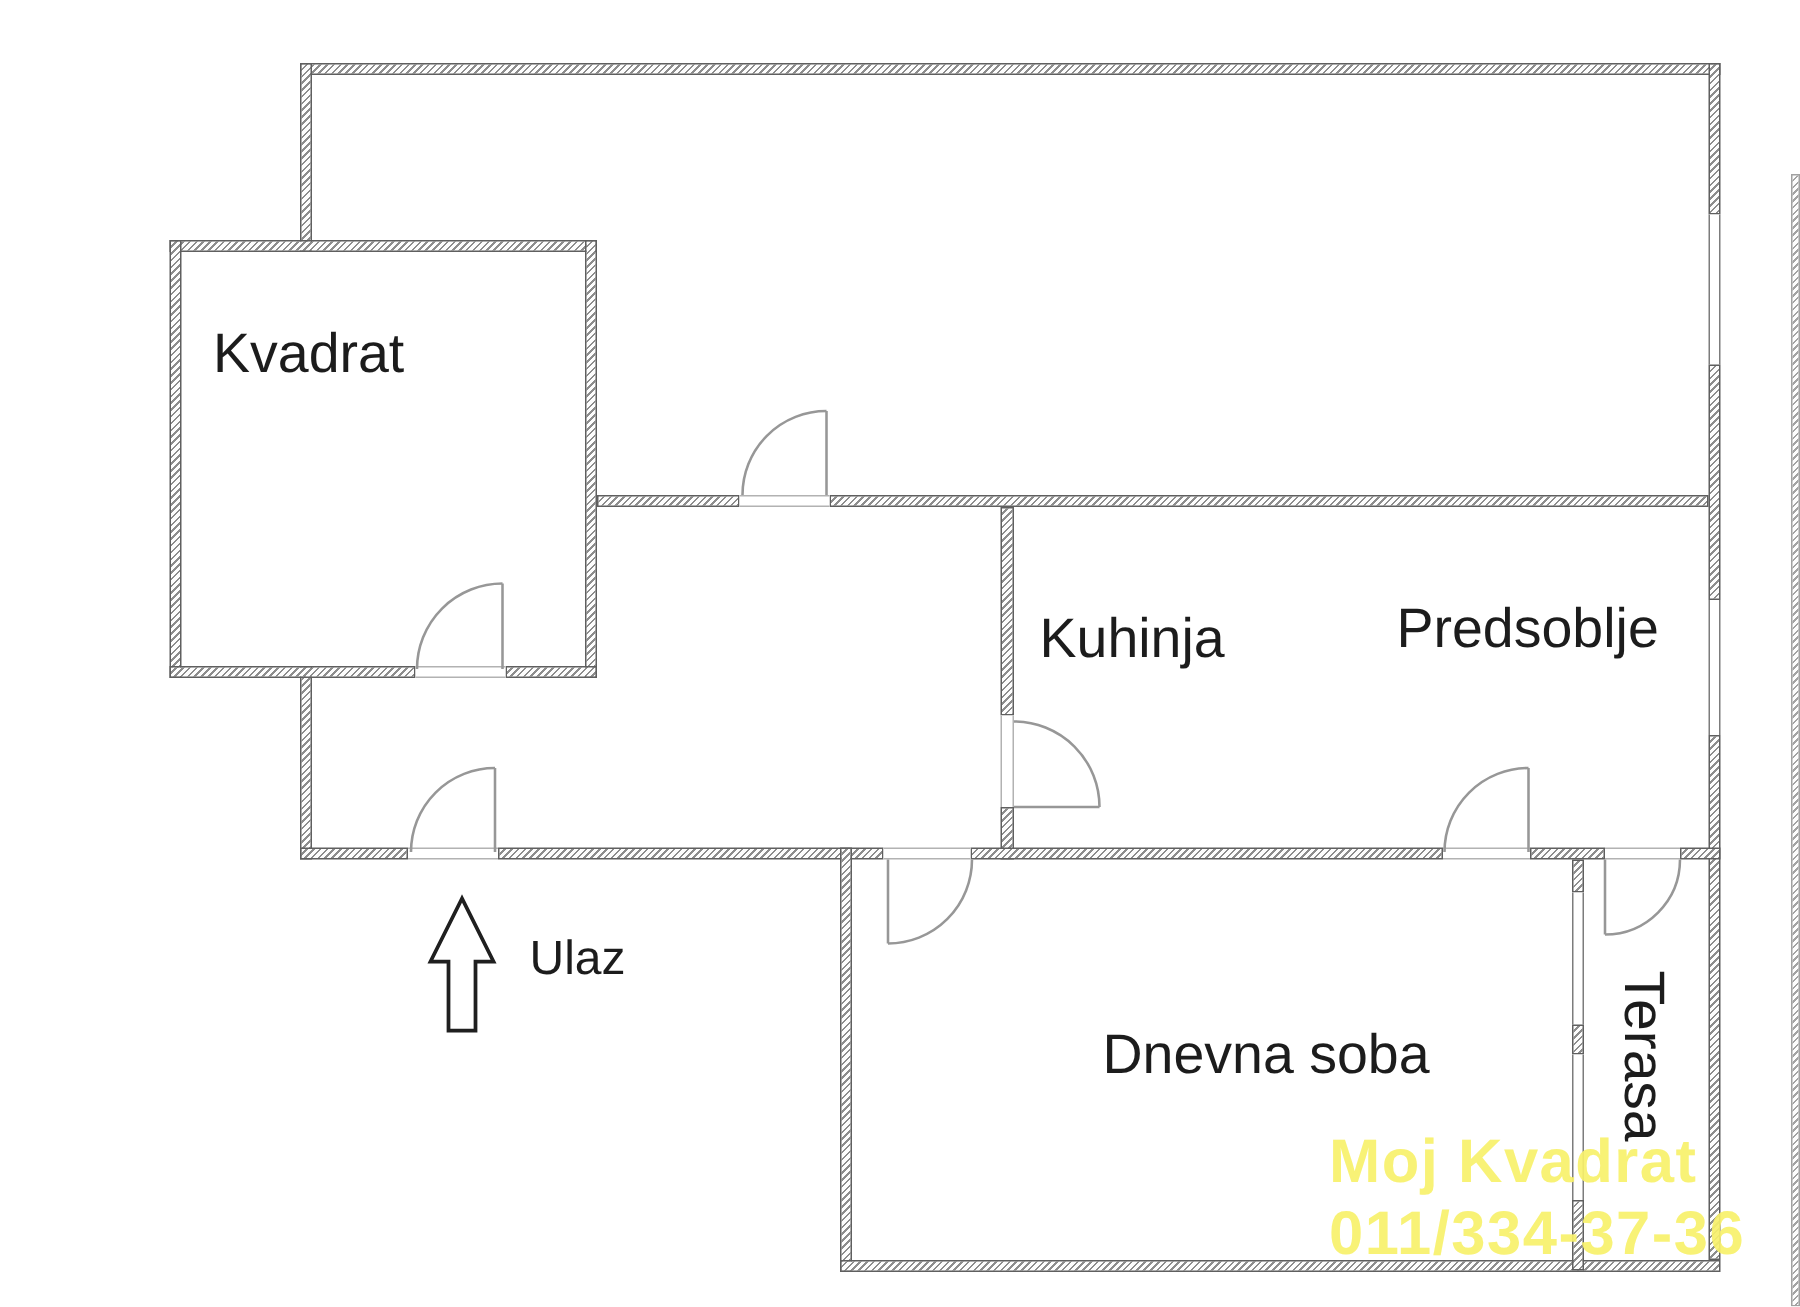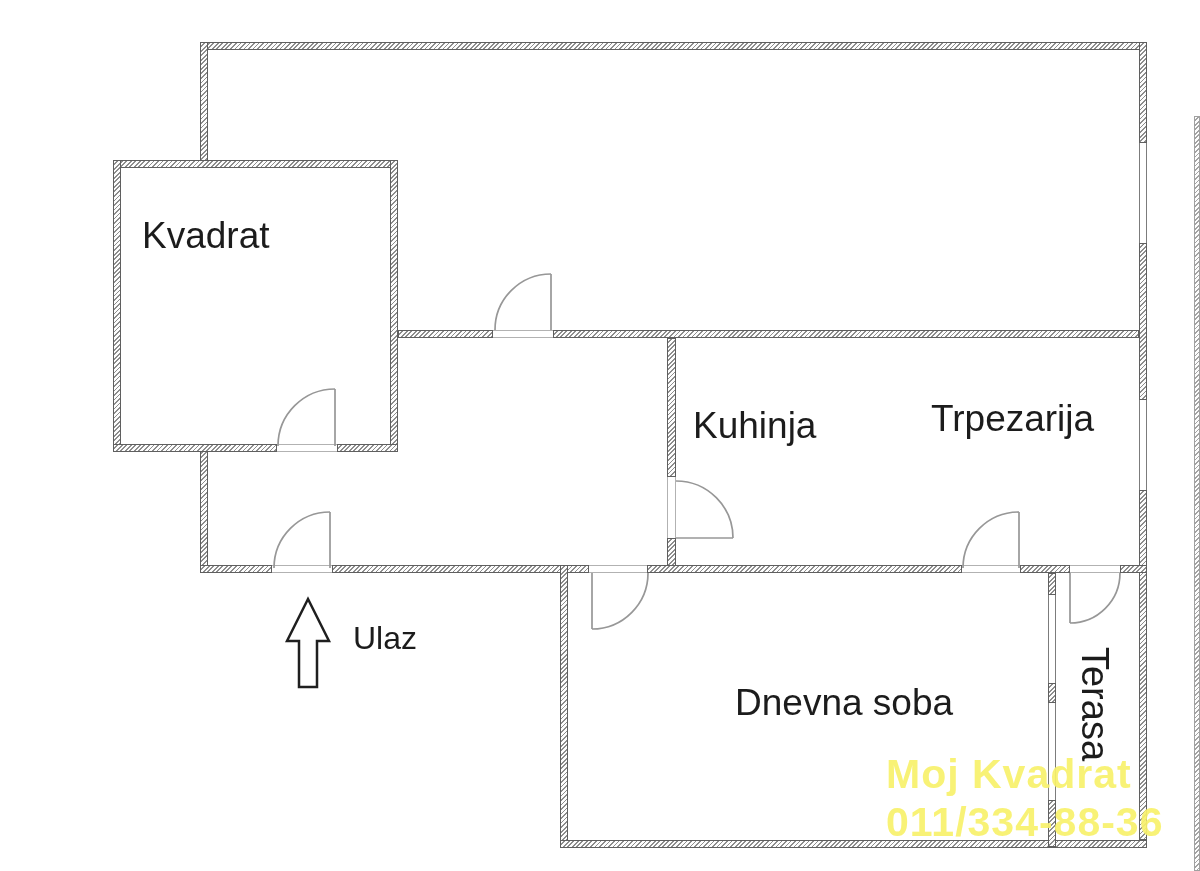--- a/index.html
+++ b/index.html
@@ -132,23 +132,23 @@
     <g stroke="#979797" fill="none" stroke-width="1.7">
       <path d="M1070,573 L1070,623"></path>
       <path d="M1120,573 A50,50 0 0 1 1070,623"></path>
     </g>
 
     <polygon points="308,599 287,641 299,641 299,687 317,687 317,641 329,641" fill="#ffffff" stroke="#1f1f1f" stroke-width="2.5" stroke-linejoin="miter"></polygon>
   </svg>
 
   <div class="room-label label-bathroom">Kvadrat</div>
   <div class="room-label label-kitchen">Kuhinja</div>
-  <div class="room-label label-dining">Trpezarija</div>
+  <div class="room-label label-dining">Predsoblje</div>
   <div class="room-label label-living">Dnevna soba</div>
   <div class="room-label label-terrace">Terasa</div>
   <div class="room-label label-entrance">Ulaz</div>
 
   <div class="watermark" style="color: rgb(248, 241, 107);">
     <div>Moj Kvadrat</div>
-    <div>011/334-88-36</div>
+    <div>011/334-37-36</div>
   </div>
 
 </div>
 
 </body></html>

